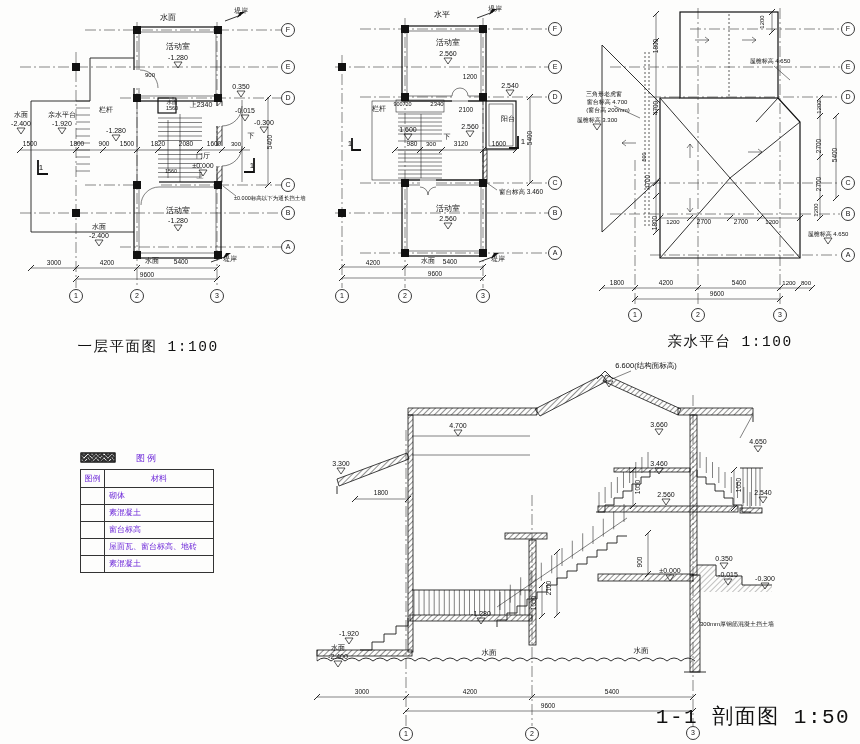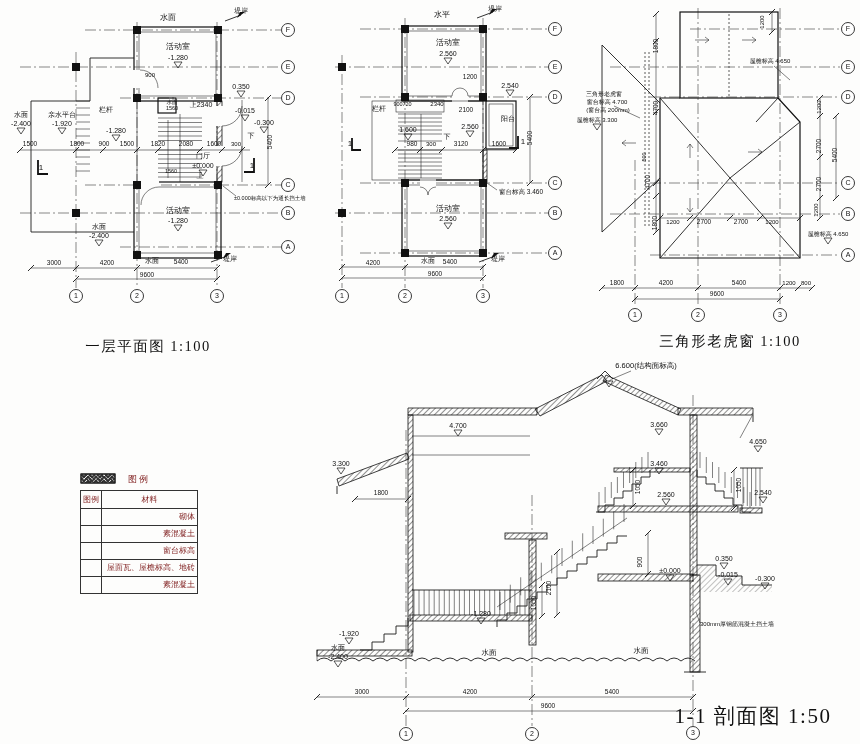--- a/index.html
+++ b/index.html
@@ -14,27 +14,27 @@
   .wallh{fill:url(#hatch);stroke:#111;stroke-width:.8}
   .col{fill:#111;stroke:none}
   .dim{stroke:#333;stroke-width:.6;fill:none}
   .tick{stroke:#111;stroke-width:.9;fill:none}
   .cut{stroke:#111;stroke-width:1.8;fill:none}
   .lvl{fill:none;stroke:#111;stroke-width:.7}
   .bub{fill:#fff;stroke:#222;stroke-width:.9}
   .dash2{stroke:#333;stroke-width:.8;stroke-dasharray:2 2;fill:none}
   .earth{fill:url(#hatch);opacity:.55;stroke:none}
   .title{position:absolute;transform:translateX(-50%);font-size:14.5px;color:#111;
-         letter-spacing:1.5px;white-space:nowrap;font-family:Liberation Serif, serif;}
-  .legend{position:absolute;left:80px;top:452px;width:118px;color:#7f1d1d;margin-top:21px;}
+         letter-spacing:1.5px;white-space:nowrap;font-family:Liberation Mono, monospace;}
+  .legend{position:absolute;left:80px;top:452px;width:134px;color:#6d28d9;}
   .legend .cap{text-align:center;font-size:9px;margin-bottom:4px;letter-spacing:2px;}
   .legend table{border-collapse:collapse;width:100%;}
   .legend th,.legend td{border:1px solid #333;font-size:8px;font-weight:normal;
         padding:3px 2px;text-align:center;vertical-align:middle;}
-  .legend td.mat{text-align:right;padding-left:4px;line-height:1.25;}
+  .legend td.mat{text-align:left;padding-left:4px;line-height:1.25;}
 </style>
 </head>
 <body>
 
 <div class="canvas">
 
 <svg width="860" height="744" viewBox="0 0 860 744">
   <defs>
     <pattern id="hatch" width="4" height="4" patternUnits="userSpaceOnUse" patternTransform="rotate(45)">
       <line x1="0" y1="0" x2="0" y2="4" stroke="#333" stroke-width="1.1"></line>
@@ -542,21 +542,21 @@
         <circle cx="406" cy="734" r="6.5" class="bub"></circle>
         <text x="406" y="736.4" font-size="7" text-anchor="middle">1</text>
         <circle cx="532" cy="734" r="6.5" class="bub"></circle>
         <text x="532" y="736.4" font-size="7" text-anchor="middle">2</text>
         <circle cx="693" cy="733" r="6.5" class="bub"></circle>
         <text x="693" y="735.4" font-size="7" text-anchor="middle">3</text>
       </g>
 </svg>
 
 <div class="title" style="left:148px;top:337px">一层平面图 1:100</div>
-<div class="title" style="left:730px;top:332px">三角形老虎窗 1:100</div>
+<div class="title" style="left:730px;top:332px">亲水平台 1:100</div>
 <div class="title" style="left:753px;top:702px;font-size:21px">1-1 剖面图 1:50</div>
 
 <div class="legend">
   <div class="cap">图例</div>
   <table>
     <tbody>
           <tr>
       <th>图例</th>
       <th>材料</th>
     </tr>
@@ -583,21 +583,21 @@
               </svg>
             </td>
       <td class="mat">窗台标高</td>
     </tr>
     <tr>
       <td>
               <svg width="36" height="11">
                 <rect x="1" y="1" width="34" height="9" fill="url(#lay)" stroke="none"></rect>
               </svg>
             </td>
-      <td class="mat">屋面瓦、屋檐标高、地砖</td>
+      <td class="mat">屋面瓦、窗台标高、地砖</td>
     </tr>
     <tr>
       <td>
               <svg width="36" height="11">
         <path d="M2 4 q2 -3 4 0 q2 3 4 0 q2 -3 4 0 q2 3 4 0 q2 -3 4 0 q2 3 4 0 q2 -3 4 0 q2 3 4 0" fill="none" stroke="#222" stroke-width="0.8"></path>
         <path d="M2 8 q2 -3 4 0 q2 3 4 0 q2 -3 4 0 q2 3 4 0 q2 -3 4 0 q2 3 4 0 q2 -3 4 0 q2 3 4 0" fill="none" stroke="#222" stroke-width="0.8"></path>
       </svg>
             </td>
       <td class="mat">素混凝土</td>
     </tr>

